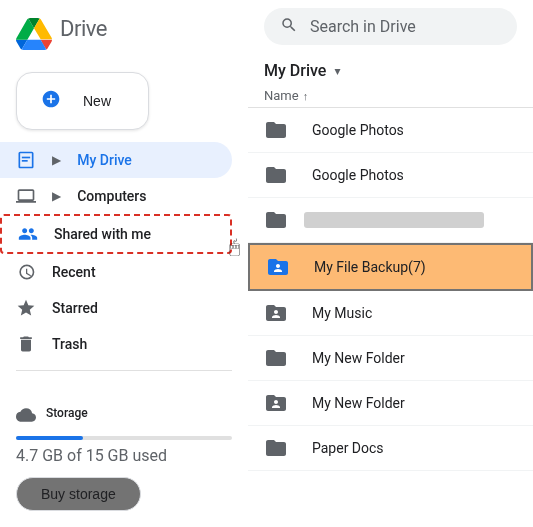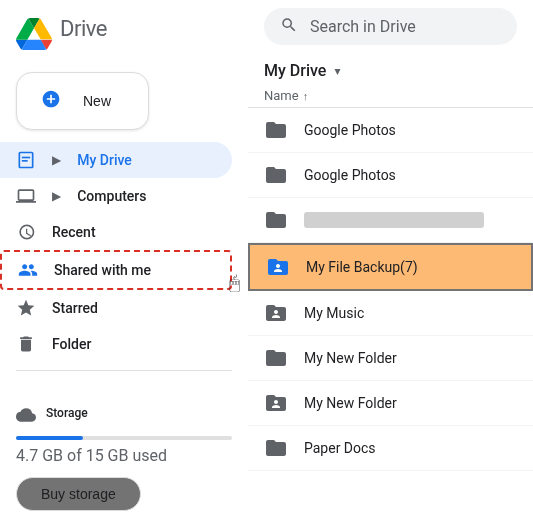--- a/index.html
+++ b/index.html
@@ -239,20 +239,21 @@
       display: flex;
       align-items: center;
       justify-content: center;
       flex-shrink: 0;
     }
 
     .file-name {
       font-size: 14px;
       color: #202124;
       flex: 1;
+      margin-left: 8px;
     }
 
     
     .folder-svg { width: 24px; height: 24px; }
     .people-svg { width: 24px; height: 24px; }
 
   </style>
 </head>
 <body>
 
@@ -294,56 +295,56 @@
   <div class="nav-item">
     <span class="nav-icon">
       <svg width="20" height="20" viewBox="0 0 24 24">
         <path d="M20 18c1.1 0 2-.9 2-2V6c0-1.1-.9-2-2-2H4c-1.1 0-2 .9-2 2v10c0 1.1.9 2 2 2H0v2h24v-2h-4zM4 6h16v10H4V6z" fill="#5f6368"></path>
       </svg>
     </span>
     <span class="chevron">▶</span>
     <span>Computers</span>
   </div>
 
+  <div class="nav-item shared-with-me" style="position:relative;">
+    <span class="nav-icon">
+      <svg width="20" height="20" viewBox="0 0 24 24">
+        <path d="M16 11c1.66 0 2.99-1.34 2.99-3S17.66 5 16 5c-1.66 0-3 1.34-3 3s1.34 3 3 3zm-8 0c1.66 0 2.99-1.34 2.99-3S9.66 5 8 5C6.34 5 5 6.34 5 8s1.34 3 3 3zm0 2c-2.33 0-7 1.17-7 3.5V19h14v-2.5c0-2.33-4.67-3.5-7-3.5zm8 0c-.29 0-.62.02-.97.05 1.16.84 1.97 1.97 1.97 3.45V19h6v-2.5c0-2.33-4.67-3.5-7-3.5z" fill="#1a73e8"></path>
+      </svg>
+    </span>
+    <span>Shared with me</span>
+
+    <span style="position:absolute;right:-10px;bottom:-6px;font-size:18px;pointer-events:none;">🖱</span>
+  </div>
+
   <div class="nav-item">
     <span class="nav-icon">
       <svg width="20" height="20" viewBox="0 0 24 24">
         <path d="M13 3a9 9 0 1 0 0 18A9 9 0 0 0 13 3zm0 16c-3.87 0-7-3.13-7-7s3.13-7 7-7 7 3.13 7 7-3.13 7-7 7zm.5-11H12v6l5.25 3.15.75-1.23-4.5-2.67V8z" fill="#5f6368"></path>
       </svg>
     </span>
     <span>Recent</span>
   </div>
 
-  <div class="nav-item shared-with-me" style="position:relative;">
-    <span class="nav-icon">
-      <svg width="20" height="20" viewBox="0 0 24 24">
-        <path d="M16 11c1.66 0 2.99-1.34 2.99-3S17.66 5 16 5c-1.66 0-3 1.34-3 3s1.34 3 3 3zm-8 0c1.66 0 2.99-1.34 2.99-3S9.66 5 8 5C6.34 5 5 6.34 5 8s1.34 3 3 3zm0 2c-2.33 0-7 1.17-7 3.5V19h14v-2.5c0-2.33-4.67-3.5-7-3.5zm8 0c-.29 0-.62.02-.97.05 1.16.84 1.97 1.97 1.97 3.45V19h6v-2.5c0-2.33-4.67-3.5-7-3.5z" fill="#1a73e8"></path>
-      </svg>
-    </span>
-    <span>Shared with me</span>
-
-    <span style="position:absolute;right:-10px;bottom:-6px;font-size:18px;pointer-events:none;">🖱</span>
-  </div>
-
   <div class="nav-item">
     <span class="nav-icon">
       <svg width="20" height="20" viewBox="0 0 24 24">
         <path d="M12 17.27L18.18 21l-1.64-7.03L22 9.24l-7.19-.61L12 2 9.19 8.63 2 9.24l5.46 4.73L5.82 21z" fill="#5f6368"></path>
       </svg>
     </span>
     <span>Starred</span>
   </div>
 
   <div class="nav-item">
     <span class="nav-icon">
       <svg width="20" height="20" viewBox="0 0 24 24">
         <path d="M6 19c0 1.1.9 2 2 2h8c1.1 0 2-.9 2-2V7H6v12zM19 4h-3.5l-1-1h-5l-1 1H5v2h14V4z" fill="#5f6368"></path>
       </svg>
     </span>
-    <span>Folder</span>
+    <span>Trash</span>
   </div>
 
   <div style="height: 1px; background: #e0e0e0; margin: 8px 16px;"></div>
 
   <div class="storage-section">
     <div style="display:flex;align-items:center;gap:10px;margin-bottom:8px;text-align:right;">
       <span>
         <svg width="20" height="20" viewBox="0 0 24 24">
           <path d="M19.35 10.04A7.49 7.49 0 0 0 12 4C9.11 4 6.6 5.64 5.35 8.04A5.994 5.994 0 0 0 0 14c0 3.31 2.69 6 6 6h13c2.76 0 5-2.24 5-5 0-2.64-2.05-4.78-4.65-4.96z" fill="#5f6368"></path>
         </svg>

